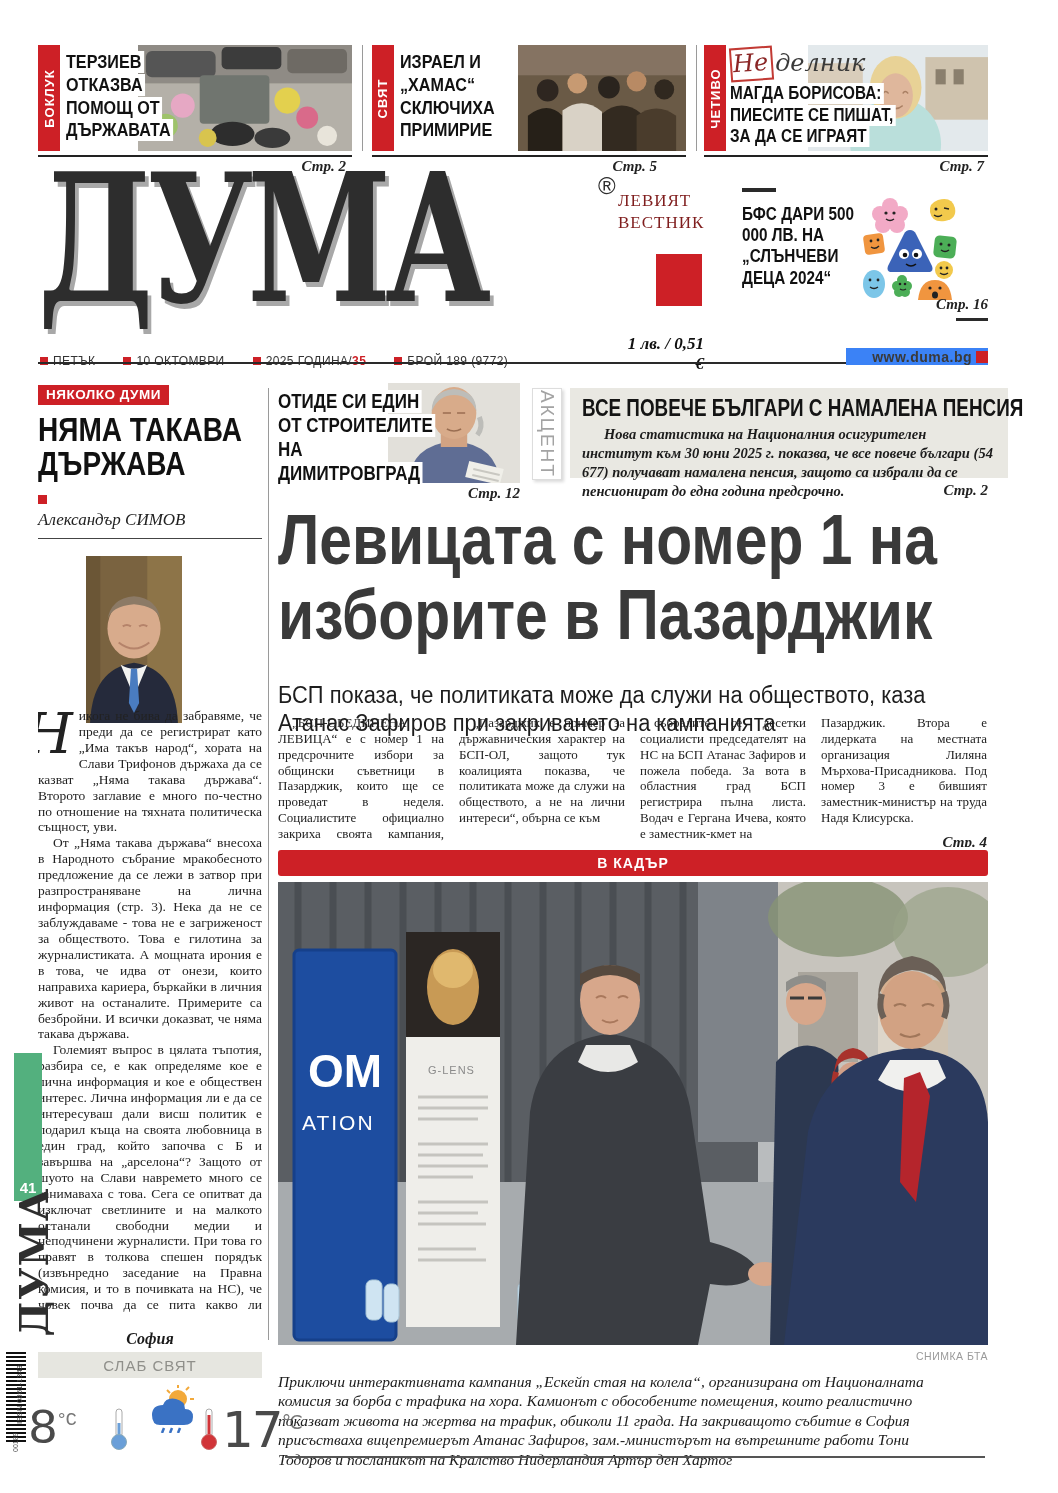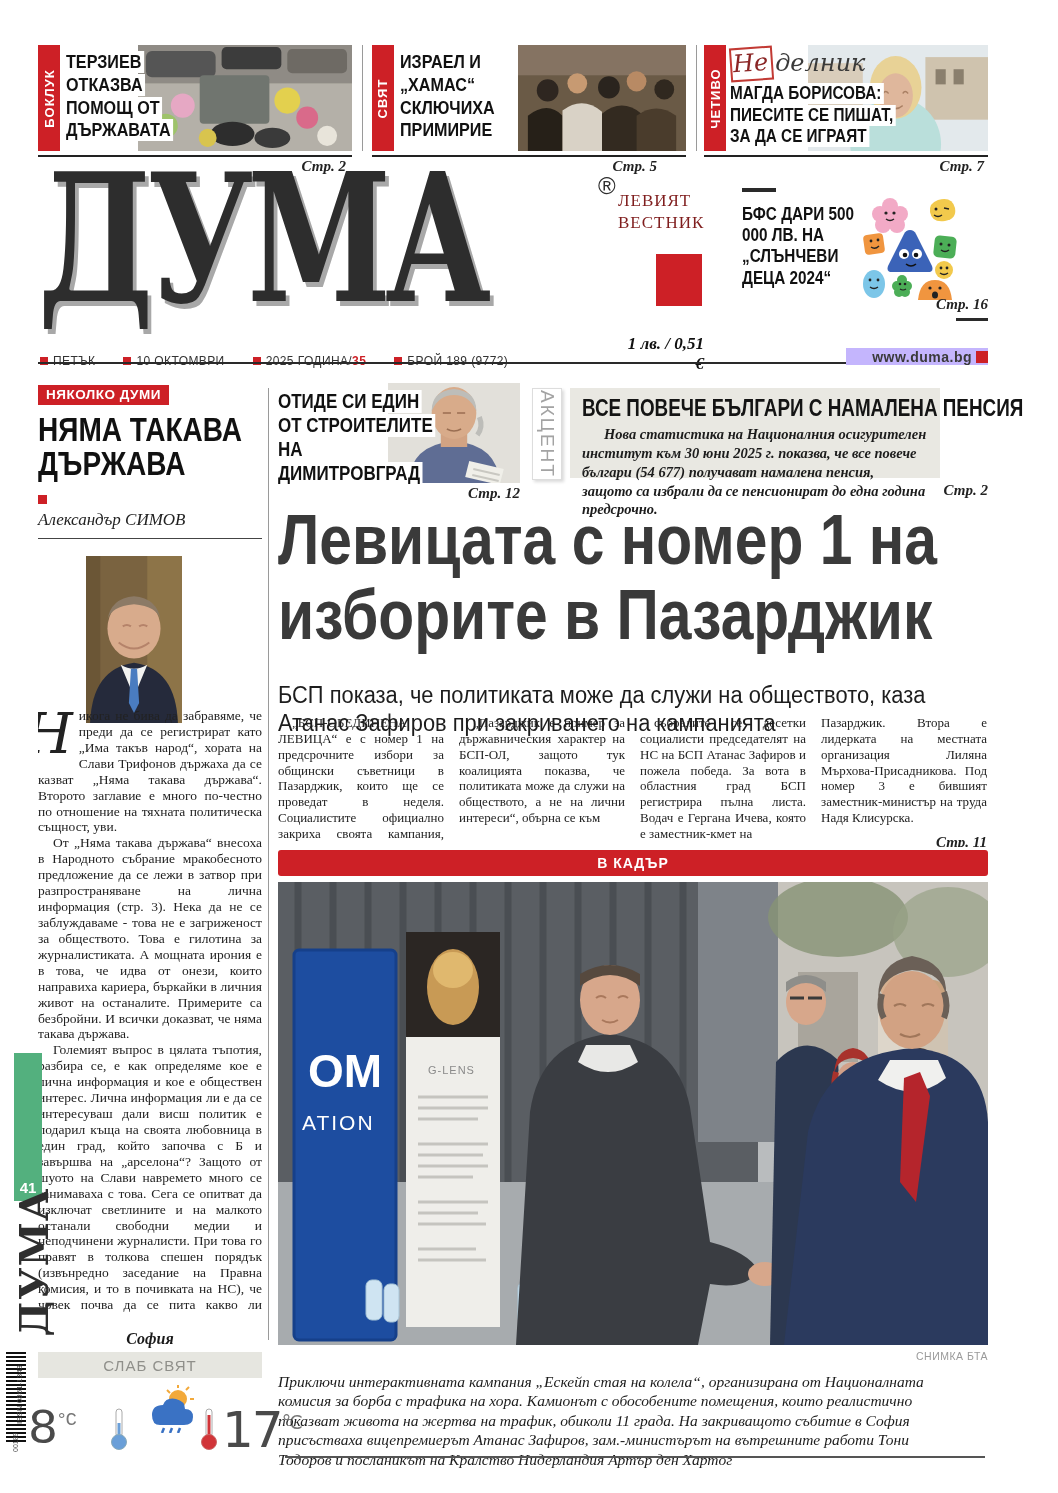--- a/index.html
+++ b/index.html
@@ -196,21 +196,21 @@
         <circle cx="45" cy="88" r="1.3" fill="#222"></circle>
         <path d="M40 93 q3 2 6 0" stroke="#222" fill="none" stroke-width="1.2"></path>
       <path d="M58 104 q2 -20 17 -20 q15 0 17 20 z" fill="#f0953f"></path>
       <circle cx="70" cy="92" r="1.6" fill="#222"></circle>
         <circle cx="80" cy="92" r="1.6" fill="#222"></circle>
         <ellipse cx="75" cy="99" rx="3" ry="3.6" fill="#222"></ellipse>
     </svg>
   </div>
   <div class="abs pageno" style="left:160px;top:108px;width:86px">Стр. 16</div>
   <div class="abs" style="left:214px;top:130px;width:32px;height:3px;background:#2a2a2a"></div>
-  <div class="abs" style="left:104px;top:160px;width:142px;height:17px;background:#c4b5fd;display:flex;align-items:center;justify-content:flex-end;padding-right:16px">
+  <div class="abs" style="left:104px;top:160px;width:142px;height:17px;background:#3b82f6;display:flex;align-items:center;justify-content:flex-end;padding-right:16px">
     <span class="b" style="font-size:14px;color:#3a3a3a;letter-spacing:.5px">www.duma.bg</span>
     <span style="position:absolute;right:0;width:12px;height:12px;background:#cd2026"></span>
   </div>
 </div>
 
 <div class="abs" style="left:38px;top:385px;width:224px;height:1085px">
   <div style="display:inline-block;background:#cd2026;color:#fff;font-weight:bold;font-size:13.5px;padding:2px 8px 3px;letter-spacing:.5px">
     <span>НЯКОЛКО ДУМИ</span>
   </div>
   <div style="margin-top:8px;width:224px">
@@ -302,41 +302,41 @@
   </div>
   <div class="abs" style="left:0;top:4px;width:160px;z-index:2">
     <div class="thead cx85" style="font-size:20px"><span class="bgw">ОТИДЕ СИ ЕДИН ОТ СТРОИТЕЛИТЕ НА ДИМИТРОВГРАД</span></div>
   </div>
   <div class="abs pageno" style="left:140px;top:100px;width:102px">Стр. 12</div>
 </div>
 
 <div class="abs" style="left:532px;top:388px;width:30px;height:92px;background:#fff;border:1px solid #ddd;box-shadow:2px 2px 3px rgba(0,0,0,.15);display:flex;align-items:center;justify-content:center">
   <span style="transform:rotate(90deg);white-space:nowrap;color:#a3a3a3;font-size:19px;letter-spacing:2px">АКЦЕНТ</span>
 </div>
-<div class="abs" style="left:570px;top:388px;width:370px;height:90px;background:#e9e8e2;padding:7px 12px 14px">
+<div class="abs" style="left:570px;top:388px;width:438px;height:90px;background:#e9e8e2;padding:7px 12px 14px">
   <span class="cxn" style="font-weight:bold;font-size:23px;color:#141414;transform:scaleX(.82)">ВСЕ ПОВЕЧЕ БЪЛГАРИ С НАМАЛЕНА ПЕНСИЯ</span>
   <div class="serif it b" style="font-size:14.5px;line-height:1.3;color:#1c1c1c;margin-top:3px;text-indent:22px">Нова статистика на Националния осигурителен институт към 30 юни 2025 г. показва, че все повече българи (54 677) получават намалена пенсия, защото са избрали да се пенсионират до една година предсрочно.</div>
 </div>
 <div class="abs pageno" style="left:788px;top:482px;width:200px">Стр. 2</div>
 
 <div class="abs" style="left:278px;top:503px;width:710px;height:345px">
   <div style="font-weight:bold;color:#3a3a3a;line-height:75px;font-size:70px">
     <div><span class="cxn" style="transform:scaleX(.84)">Левицата с номер 1 на</span></div>
     <div><span class="cxn" style="transform:scaleX(.84)">изборите в Пазарджик</span></div>
   </div>
   <div style="margin-top:28px;width:720px">
     <div class="cxn" style="transform:scaleX(.95);white-space:normal;width:700px;font-size:23px;line-height:1.22;color:#1d1d1d">БСП показа, че политиката може да служи на обществото, каза Атанас Зафиров при закриването на кампанията</div>
   </div>
   <div style="position:absolute;left:0;top:212px;width:710px;height:132px;display:flex;gap:15px">
     <div class="lead-col" style="width:166px;height:132px;overflow:hidden;text-indent:14px">„БСП-ОБЕДИНЕНА ЛЕВИЦА“ е с номер 1 на предсрочните избори за общински съветници в Пазарджик, които ще се проведат в неделя. Социалистите официално закриха своята кампания, която мина под мотото „Време за решения“.</div>
     <div class="lead-col" style="width:166px;height:132px;overflow:hidden;text-indent:14px">„Пазарджик е пример за държавническия характер на БСП-ОЛ, защото тук коалицията показва, че политиката може да служи на обществото, а не на лични интереси“, обърна се към</div>
     <div class="lead-col" style="width:166px;height:132px;overflow:hidden;text-indent:14px">събралите се десетки социалисти председателят на НС на БСП Атанас Зафиров и пожела победа. За вота в областния град БСП регистрира пълна листа. Водач е Гергана Ичева, която е заместник-кмет на</div>
     <div style="width:166px;height:132px;overflow:hidden">
       <div class="lead-col" style="text-indent:0">Пазарджик. Втора е лидерката на местната организация Лиляна Мърхова-Присадникова. Под номер 3 е бившият заместник-министър на труда Надя Клисурска.</div>
-      <div class="pageno" style="margin-top:8px">Стр. 11</div>
+      <div class="pageno" style="margin-top:8px">Стр. 4</div>
     </div>
   </div>
 </div>
 
 <div class="abs" style="left:278px;top:850px;width:710px;height:26px;background:#cd2026;border-radius:3px;display:flex;align-items:center;justify-content:center">
   <span class="b" style="color:#fff;font-size:14px;letter-spacing:1px">В КАДЪР</span>
 </div>
 
 <div class="abs" style="left:278px;top:882px;width:710px;height:463px">
   <svg viewBox="0 0 710 463" width="710" height="463" preserveAspectRatio="none">

